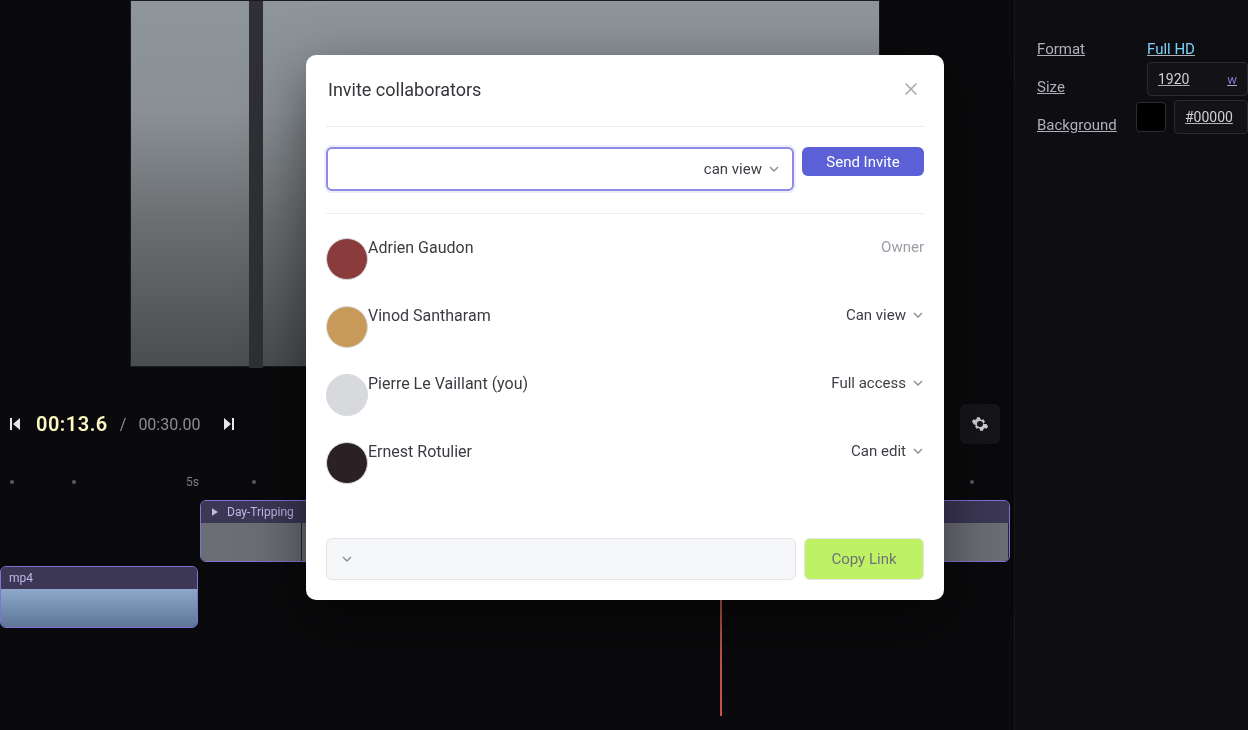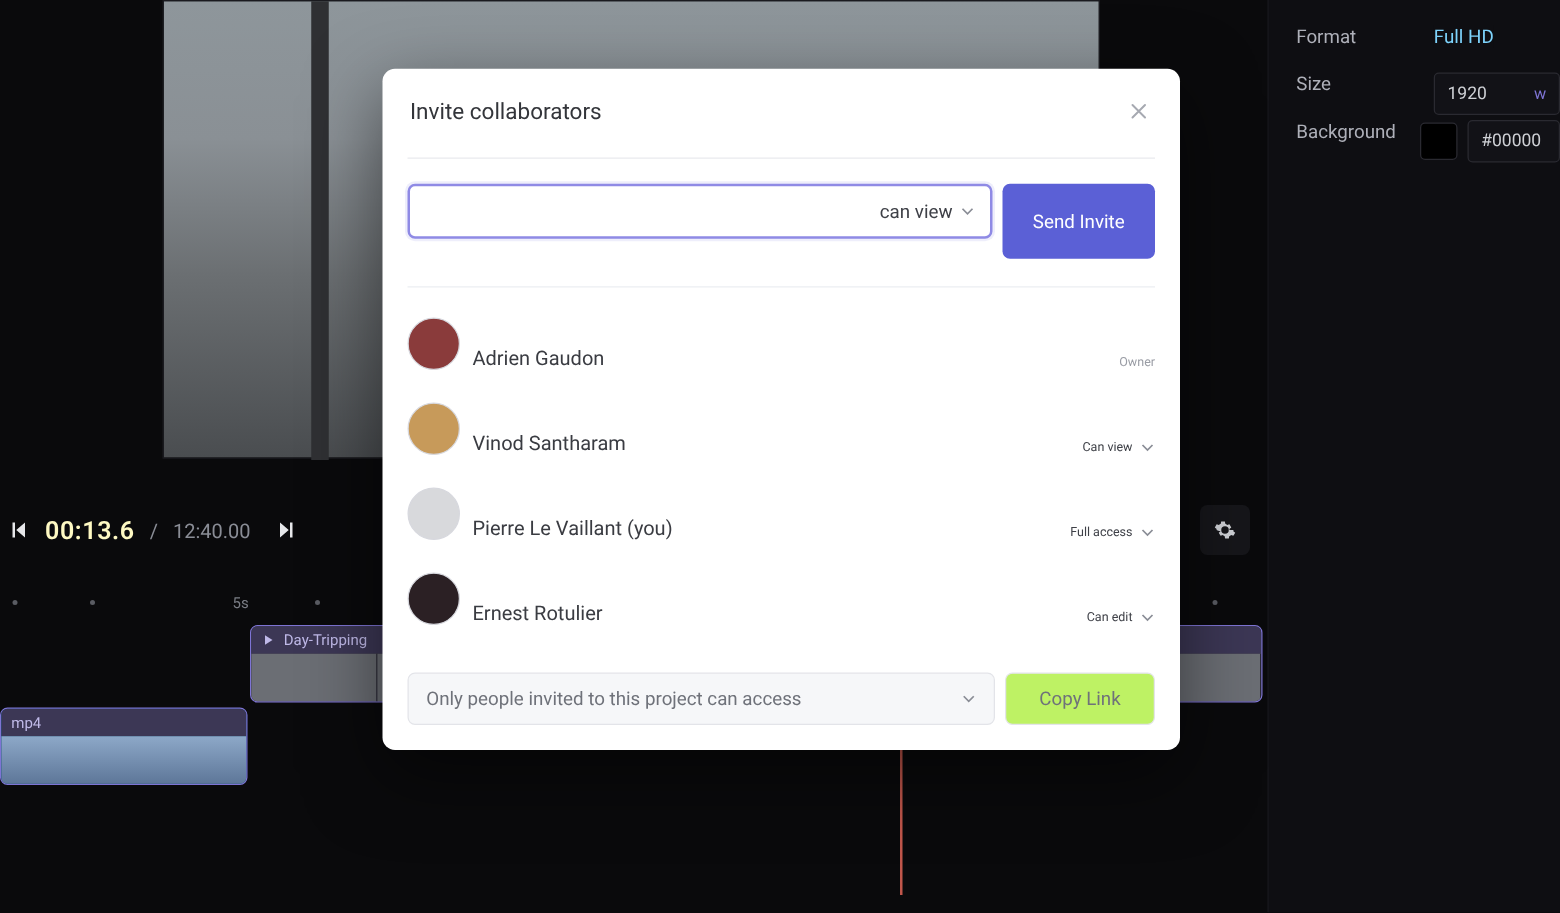--- a/index.html
+++ b/index.html
@@ -53,21 +53,21 @@
     overflow: hidden;
   }
   .clip2-header { height: 22px; background: #3c3755; color: #bfb9e8; font-size: 12px; display:flex; align-items:center; padding:0 8px; }
   .clip2-body { height: 40px; background: linear-gradient(180deg, #8da8c8 0%, #5b7496 100%); }
 
   .sidepanel {
     position: absolute; left: 1014px; top: 0; width: 234px; height: 730px;
     background: #0e0e12; border-left: 1px solid #17171c;
     padding: 20px 0 0 22px; color: #aeb0b9; font-size: 15px;
   }
-  .sp-row { display: flex; align-items: flex-start; height: 38px; }
+  .sp-row { display: flex; align-items: flex-end; height: 38px; text-decoration: underline; }
   .sp-label { width: 110px; color: #aeb0b9; }
   .sp-val { color: #7dd3fc; background: #0e0e12; }
   .sp-input { flex: 1; height: 30px; border: 1px solid #2a2a31; border-radius: 4px; background: #121217; color: #cfd1d6; padding: 16px 10px; display: flex; align-items: center; font-size: 14px; }
   .color-swatch { width: 30px; height: 30px; border: 1px solid #2a2a31; border-radius: 4px; background: #000; margin-right: 8px; }
 
   
   .modal {
     position: absolute; left: 306px; top: 55px; width: 638px; height: 545px;
     background: #fff; border-radius: 10px; box-shadow: 0 20px 60px rgba(0,0,0,.5);
     padding: 24px 20px 20px 20px;
@@ -83,34 +83,34 @@
     flex: 1; height: 44px; border: 2px solid #8f8ae5; border-radius: 6px;
     display: flex; align-items: center; justify-content: flex-end;
     padding: 0 12px; gap: 6px; color: #3e4047; font-size: 15px;
     background: #fff;
     box-shadow: 0 0 0 2px rgba(143,138,229,.15);
   }
   .invite-input { flex: 1; border: none; outline: none; font-size: 15px; color: #3e4047; }
   .perm-pill { display: inline-flex; align-items: center; gap: 6px; color: #3e4047; font-size: 15px; }
   .chev { width: 12px; height: 12px; color: #8a8d96; }
   .send-btn {
-    width: 122px; height: 60px; border-radius: 6px; background: #5b60d6; color: #fff;
+    width: 122px; height: 29px; border-radius: 6px; background: #5b60d6; color: #fff;
     display: flex; align-items: center; justify-content: center; font-size: 15px;
   }
   .divider2 { height: 1px; background: #eceef2; margin-top: 22px; }
 
   .people { margin-top: 24px; display: flex; flex-direction: column; gap: 26px; }
-  .person { display: flex; align-items: flex-end; gap: 10px; }
+  .person { display: flex; align-items: flex-start; }
   .avatar {
     width: 42px; height: 42px; border-radius: 50%;
     border: 1px solid #d7d8de; background: #c9ccd2;
     flex-shrink: 0;
   }
   .pname { font-size: 16px; color: #3a3c42; flex: 1; }
-  .prole { font-size: 10px; color: #9a9da5; display: inline-flex; align-items: center; gap: 6px; }
+  .prole { font-size: 15px; color: #9a9da5; display: inline-flex; align-items: center; gap: 6px; }
   .prole.dark { color: #3e4047; }
   .footer-row { margin-top: auto; display: flex; gap: 8px; }
   .access-select {
     flex: 1; height: 42px; border: 1px solid #e3e4e9; border-radius: 6px;
     background: #f6f7f9; color: #6f727a; font-size: 15px;
     display: flex; align-items: center; justify-content: space-between;
     padding: 0 14px;
   }
   .copy-btn {
     width: 120px; height: 42px; border: 1px solid #e3e4e9; border-radius: 6px;
@@ -134,21 +134,21 @@
 </div>
 
 <div class="transport">
   <span class="tbtn">
     <svg width="16" height="16" viewBox="0 0 16 16">
         <path fill="currentColor" d="M3 2h2v12H3zM13 2v12L6 8z"></path>
       </svg>
   </span>
   <span class="time-cur">00:13.6</span>
   <span class="time-dur">/</span>
-  <span class="time-dur">12:40.00</span>
+  <span class="time-dur">00:30.00</span>
   <span class="tbtn" style="margin-left:8px;">
     <svg width="16" height="16" viewBox="0 0 16 16">
         <path fill="currentColor" d="M11 2h2v12h-2zM3 2v12l7-6z"></path>
       </svg>
   </span>
 </div>
 
 <div class="gear-wrap">
   <svg width="18" height="18" viewBox="0 0 24 24">
       <path fill="currentColor" d="M12 8a4 4 0 1 0 0 8 4 4 0 0 0 0-8zm9 4a7 7 0 0 1-.1 1.2l2 1.6-2 3.4-2.4-.8a7 7 0 0 1-2 1.2l-.4 2.4h-4l-.4-2.4a7 7 0 0 1-2-1.2l-2.4.8-2-3.4 2-1.6A7 7 0 0 1 3 12a7 7 0 0 1 .1-1.2l-2-1.6 2-3.4 2.4.8a7 7 0 0 1 2-1.2L7.9 3h4l.4 2.4a7 7 0 0 1 2 1.2l2.4-.8 2 3.4-2 1.6c.1.4.1.8.1 1.2z"></path>
@@ -279,21 +279,20 @@
           <span>Can edit</span>
           <svg viewBox="0 0 12 12" width="12" height="12" style="color: rgb(138, 141, 150);">
             <path fill="none" stroke="currentColor" stroke-width="1.4" d="M2 4l4 4 4-4"></path>
           </svg>
         </div>
       </div>
     </div>
 
   <div class="footer-row">
     <div class="access-select">
-      <span>Only people invited to this project can access</span>
       <svg class="chev" viewBox="0 0 12 12">
           <path fill="none" stroke="currentColor" stroke-width="1.4" d="M2 4l4 4 4-4"></path>
         </svg>
     </div>
     <div class="copy-btn">
       <span>Copy Link</span>
     </div>
   </div>
 </div>
 

